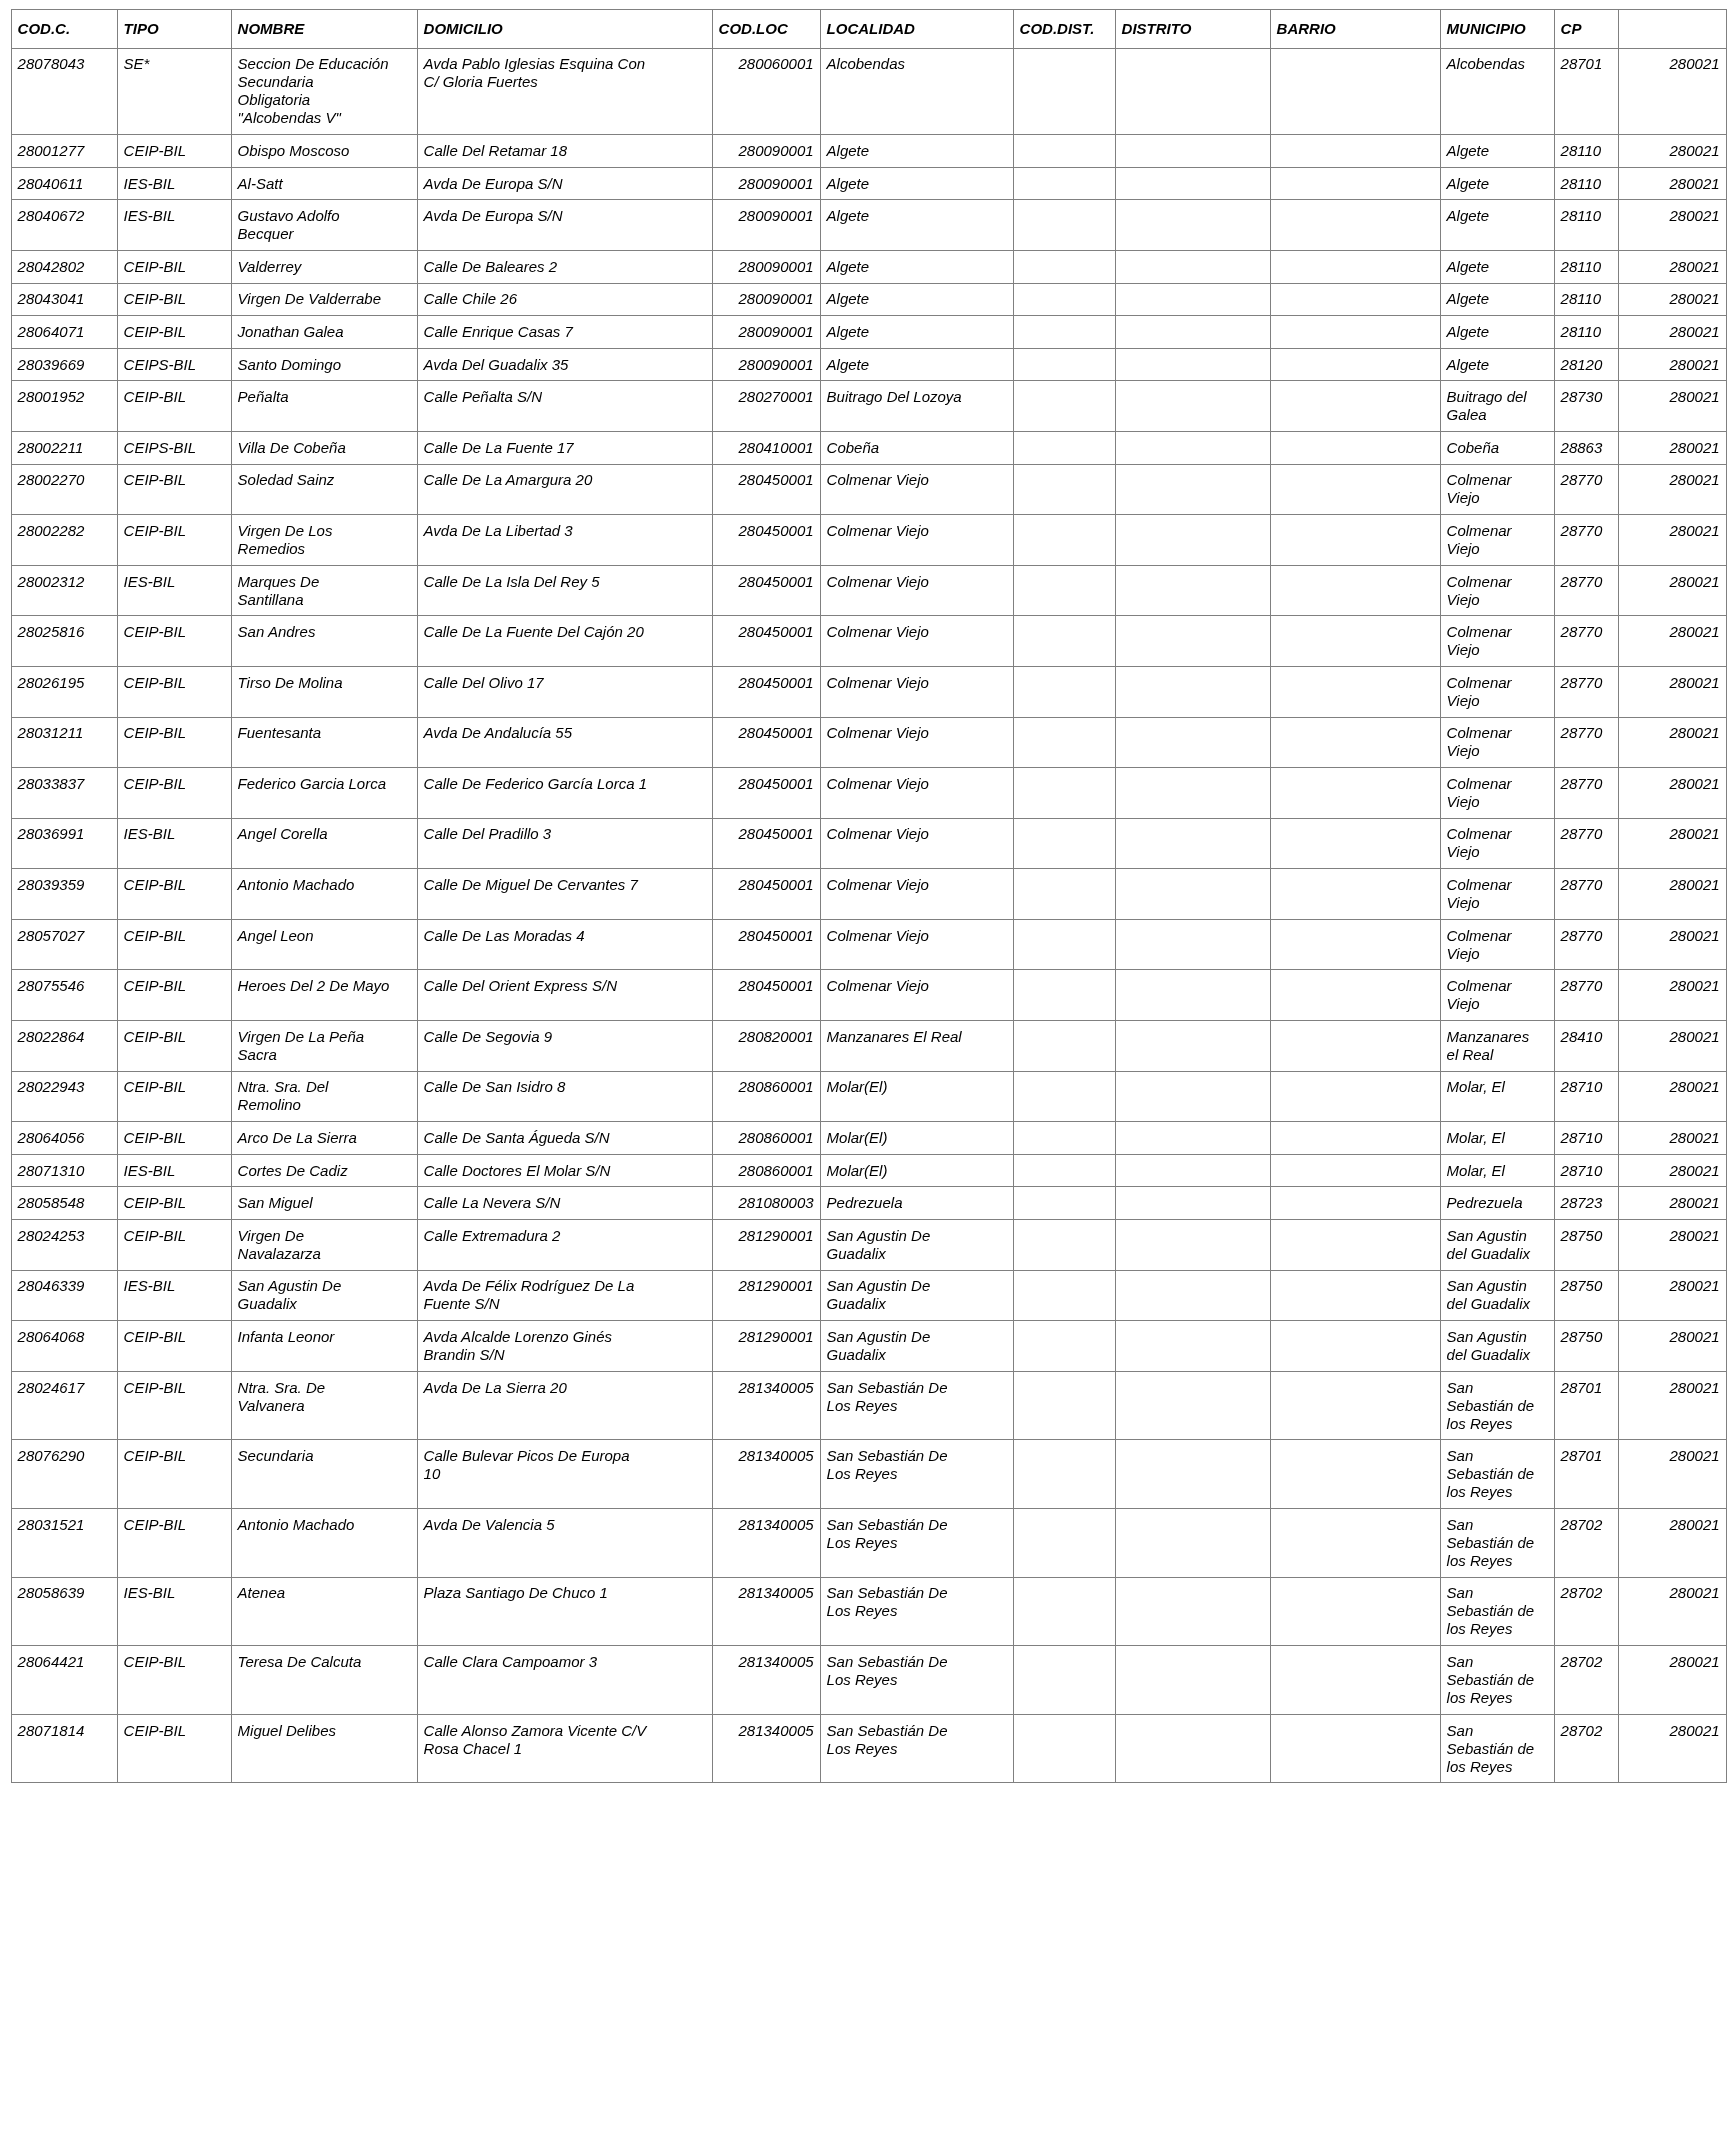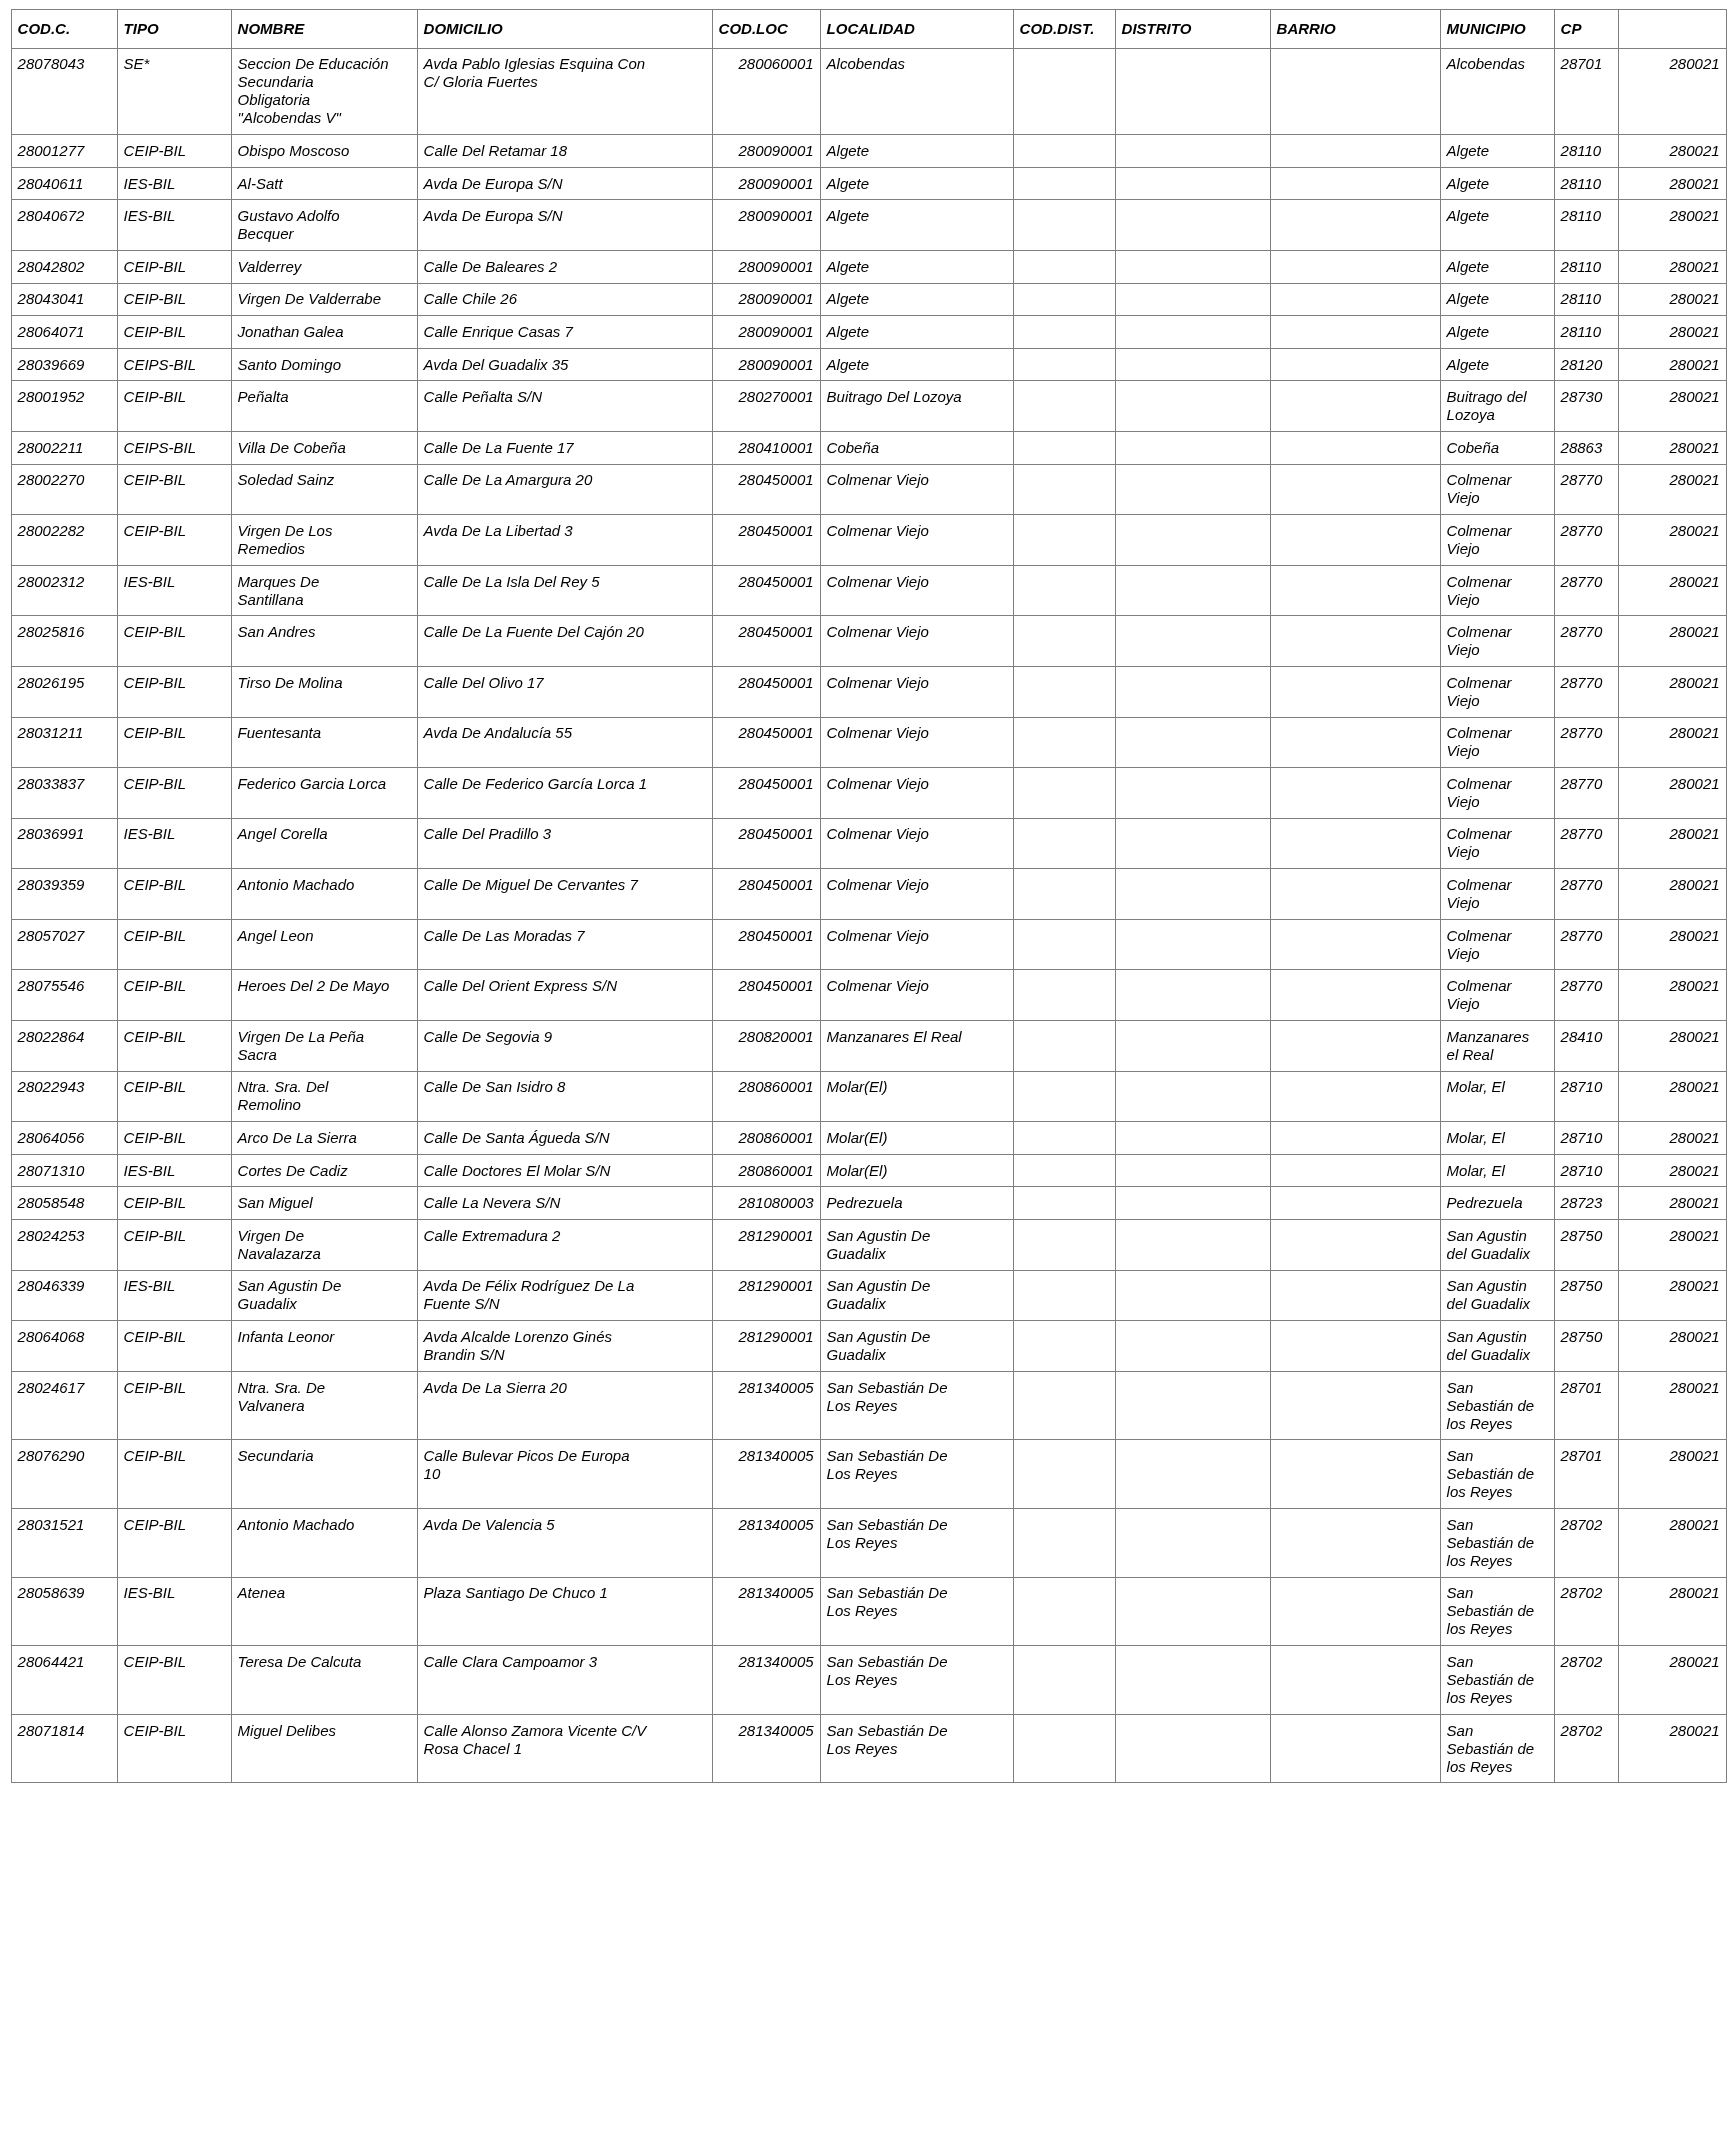--- a/index.html
+++ b/index.html
@@ -221,21 +221,21 @@
           <td>28001952</td>
           <td>CEIP-BIL</td>
           <td>Peñalta</td>
           <td>Calle Peñalta S/N</td>
           <td>280270001</td>
           <td>Buitrago Del Lozoya</td>
           <td></td>
           <td></td>
           <td></td>
           <td>Buitrago del
-Lozoya</td>
+Galea</td>
           <td>28730</td>
           <td>280021</td>
         </tr>
         <tr>
           <td>28002211</td>
           <td>CEIPS-BIL</td>
           <td>Villa De Cobeña</td>
           <td>Calle De La Fuente 17</td>
           <td>280410001</td>
           <td>Cobeña</td>
@@ -380,21 +380,21 @@
           <td></td>
           <td>Colmenar
 Viejo</td>
           <td>28770</td>
           <td>280021</td>
         </tr>
         <tr>
           <td>28057027</td>
           <td>CEIP-BIL</td>
           <td>Angel Leon</td>
-          <td>Calle De Las Moradas 7</td>
+          <td>Calle De Las Moradas 4</td>
           <td>280450001</td>
           <td>Colmenar Viejo</td>
           <td></td>
           <td></td>
           <td></td>
           <td>Colmenar
 Viejo</td>
           <td>28770</td>
           <td>280021</td>
         </tr>

